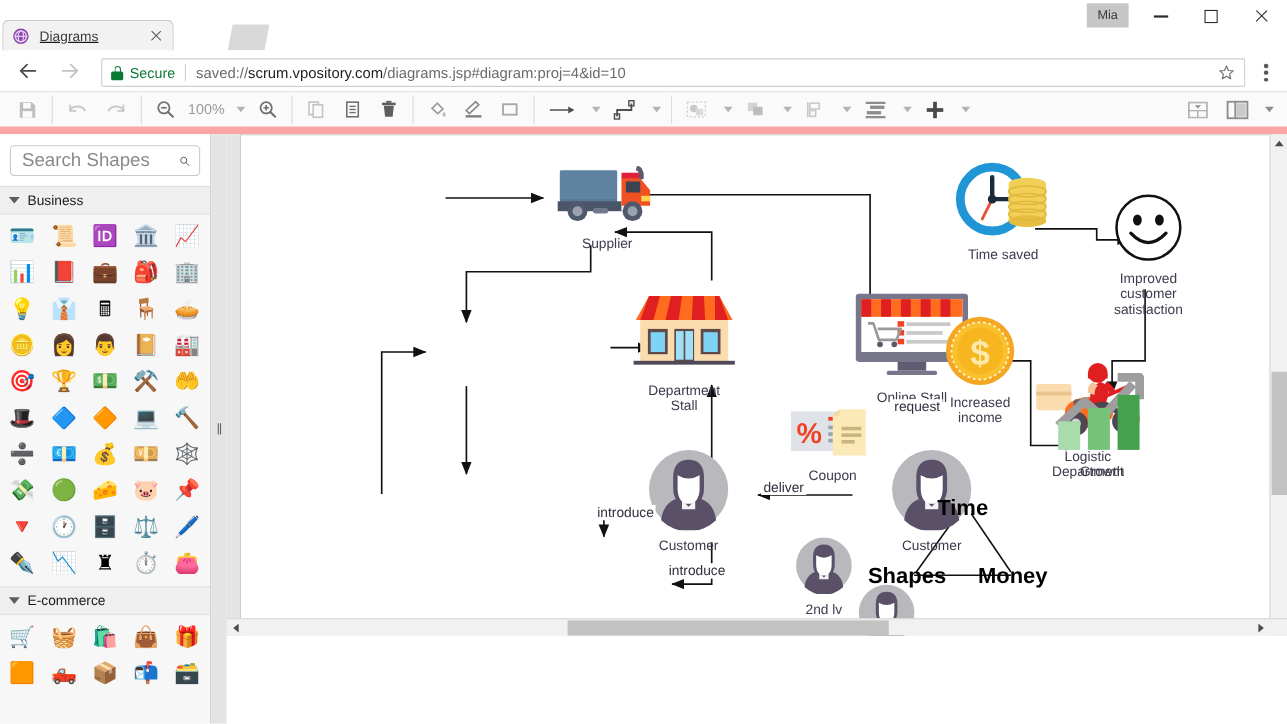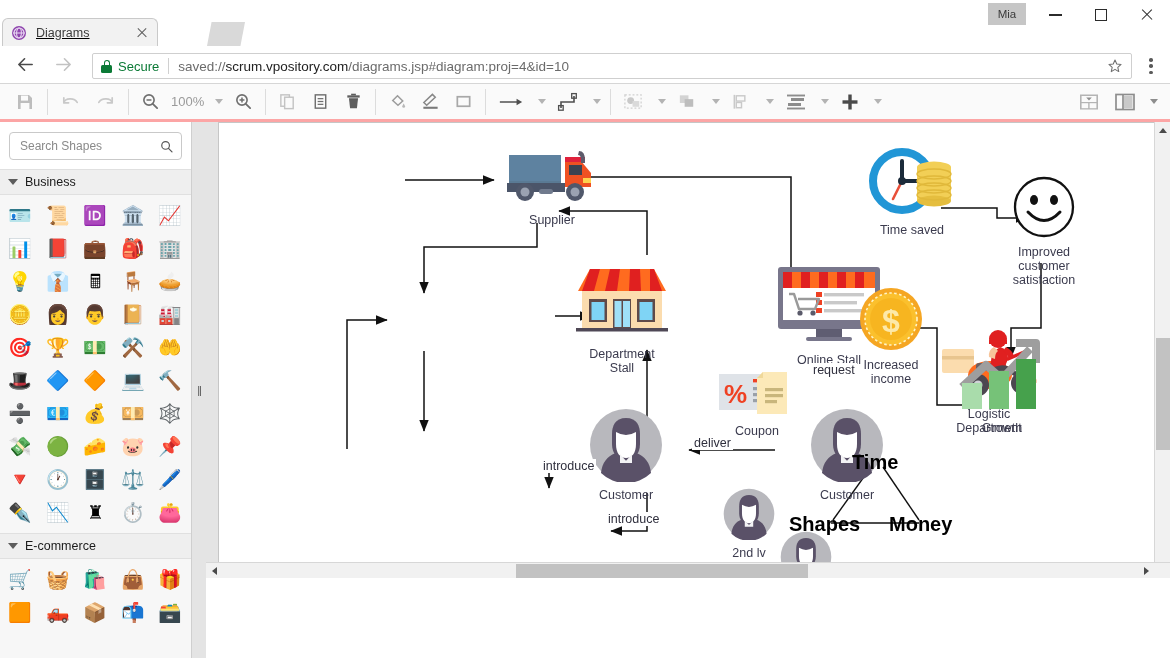--- a/index.html
+++ b/index.html
@@ -86,21 +86,21 @@
   .kebab {
     position:absolute; left:1142px; top:56px; width:18px; height:20px;
     display:flex; flex-direction:column; align-items:center; justify-content:space-between;
     cursor:pointer; padding:2px 0;
   }
   .kebab i { display:block; width:3.5px; height:3.5px; background:#5a5a5a; border-radius:50%; }
 
   
   .apptoolbar {
     position:absolute; left:0; top:84px; width:1170px; height:38px;
-    background:#fafafa; border-bottom:3px solid #fca5a5;
+    background:#fafafa; border-bottom:7px solid #fca5a5;
     display:flex; align-items:center;
   }
   .tb-item {
     height:38px; display:flex; align-items:center; justify-content:center;
     padding:0 7px; cursor:pointer;
   }
   .tb-sep { width:1px; height:26px; background:#dcdcdc; margin:0 5px; }
   .zoomlabel { font-size:13px; color:#9a9a9a; padding:0 4px; }
   .caret { width:0;height:0;border-left:4.5px solid transparent;border-right:4.5px solid transparent;border-top:5px solid #b3b3b3; margin-left:3px;}
   .caret.dark { border-top-color:#8d8d8d; }
@@ -110,21 +110,21 @@
   .sidebar {
     position:absolute; left:0; top:122px; width:192px; height:536px;
     background:#f7f7f7; border-right:1px solid #cfcfcf; overflow:hidden;
   }
   .search-wrap { padding:10px 9px 9px 9px; background:#fff; }
   .search-box {
     height:28px; border:1px solid #c9c9c9; border-radius:4px; background:#fff;
     display:flex; align-items:center; padding:0 8px;
   }
   .search-box input {
-    border:none; outline:none; font-size:12px; color:#333; flex:1 1 auto;
+    border:none; outline:none; font-size:17px; color:#333; flex:1 1 auto;
     font-family:"Liberation Sans", sans-serif; background:transparent; min-width:0;
   }
   .search-box input::placeholder { color:#8a8a8a; }
   .cat-header {
     display:flex; align-items:center; gap:7px;
     height:26px; padding:0 8px; background:#efefef;
     border-top:1px solid #e0e0e0; border-bottom:1px solid #e0e0e0;
     font-size:12.5px; color:#1b1b1b; cursor:pointer;
   }
   .tri { width:0;height:0;border-left:5px solid transparent;border-right:5px solid transparent;border-top:6px solid #5c5c5c;}

